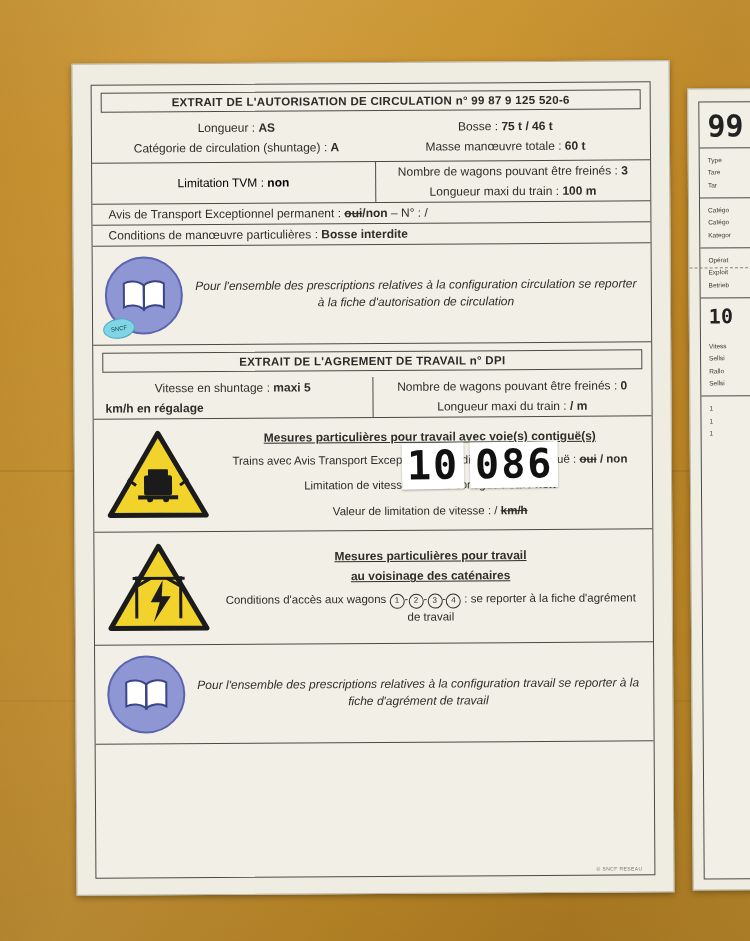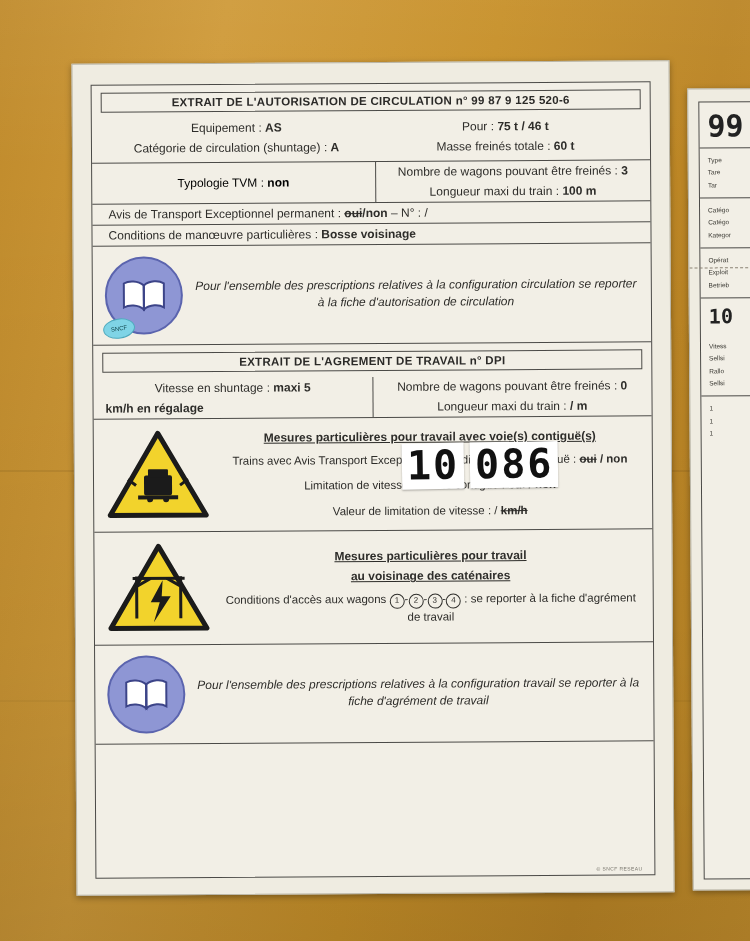--- a/index.html
+++ b/index.html
@@ -258,45 +258,45 @@
 
 <div class="plate">
   <div class="plate-inner">
 
     <div class="section">
 
       <div class="band">EXTRAIT DE L'AUTORISATION DE CIRCULATION n° 99 87 9 125 520-6</div>
 
       <div class="row">
         <div class="half left">
-          <span>Equipement :</span>
+          <span>Longueur :</span>
           <span class="b">AS</span>
         </div>
         <div class="half">
-          <span>Pour :</span>
+          <span>Bosse :</span>
           <span class="b">75 t / 46 t</span>
         </div>
       </div>
 
       <div class="row">
         <div class="half left">
           <span>Catégorie de circulation (shuntage) :</span>
           <span class="b">A</span>
         </div>
         <div class="half">
-          <span>Masse freinés totale :</span>
+          <span>Masse manœuvre totale :</span>
           <span class="b">60 t</span>
         </div>
       </div>
 
       <div class="sep-line" style="margin-top:4px"></div>
 
       <div class="split">
         <div class="col" style="display:flex;align-items:center;justify-content:center;font-size:12px;padding:6px 4px">
-          <span>Typologie TVM :</span>&nbsp;<span class="b">non</span>
+          <span>Limitation TVM :</span>&nbsp;<span class="b">non</span>
         </div>
         <div class="col right">
           <div class="centered">
             <span>Nombre de wagons pouvant être freinés :</span>
             <span class="b">3</span>
           </div>
           <div class="centered">
             <span>Longueur maxi du train :</span>
             <span class="b">100 m</span>
           </div>
@@ -310,21 +310,21 @@
         <span class="b strike">oui</span>
         <span class="b">/</span>
         <span class="b">non</span>&nbsp;
         <span>– N° : /</span>
       </div>
 
       <div class="sep-line"></div>
 
       <div class="row" style="padding-left:16px">
         <span>Conditions de manœuvre particulières :</span>&nbsp;
-        <span class="b">Bosse voisinage</span>
+        <span class="b">Bosse interdite</span>
       </div>
 
       <div class="sep-line"></div>
 
       <div class="iconrow">
         <div class="icon-book">
           <svg width="46" height="34" viewBox="0 0 46 34" aria-hidden="true">
             <path d="M23 7 C17 2, 8 2, 3 5 L3 29 C8 26, 17 26, 23 31 Z" fill="#ffffff" stroke="#3c4488" stroke-width="2"></path>
             <path d="M23 7 C29 2, 38 2, 43 5 L43 29 C38 26, 29 26, 23 31 Z" fill="#ffffff" stroke="#3c4488" stroke-width="2"></path>
             <path d="M23 7 L23 31" stroke="#3c4488" stroke-width="2"></path>

